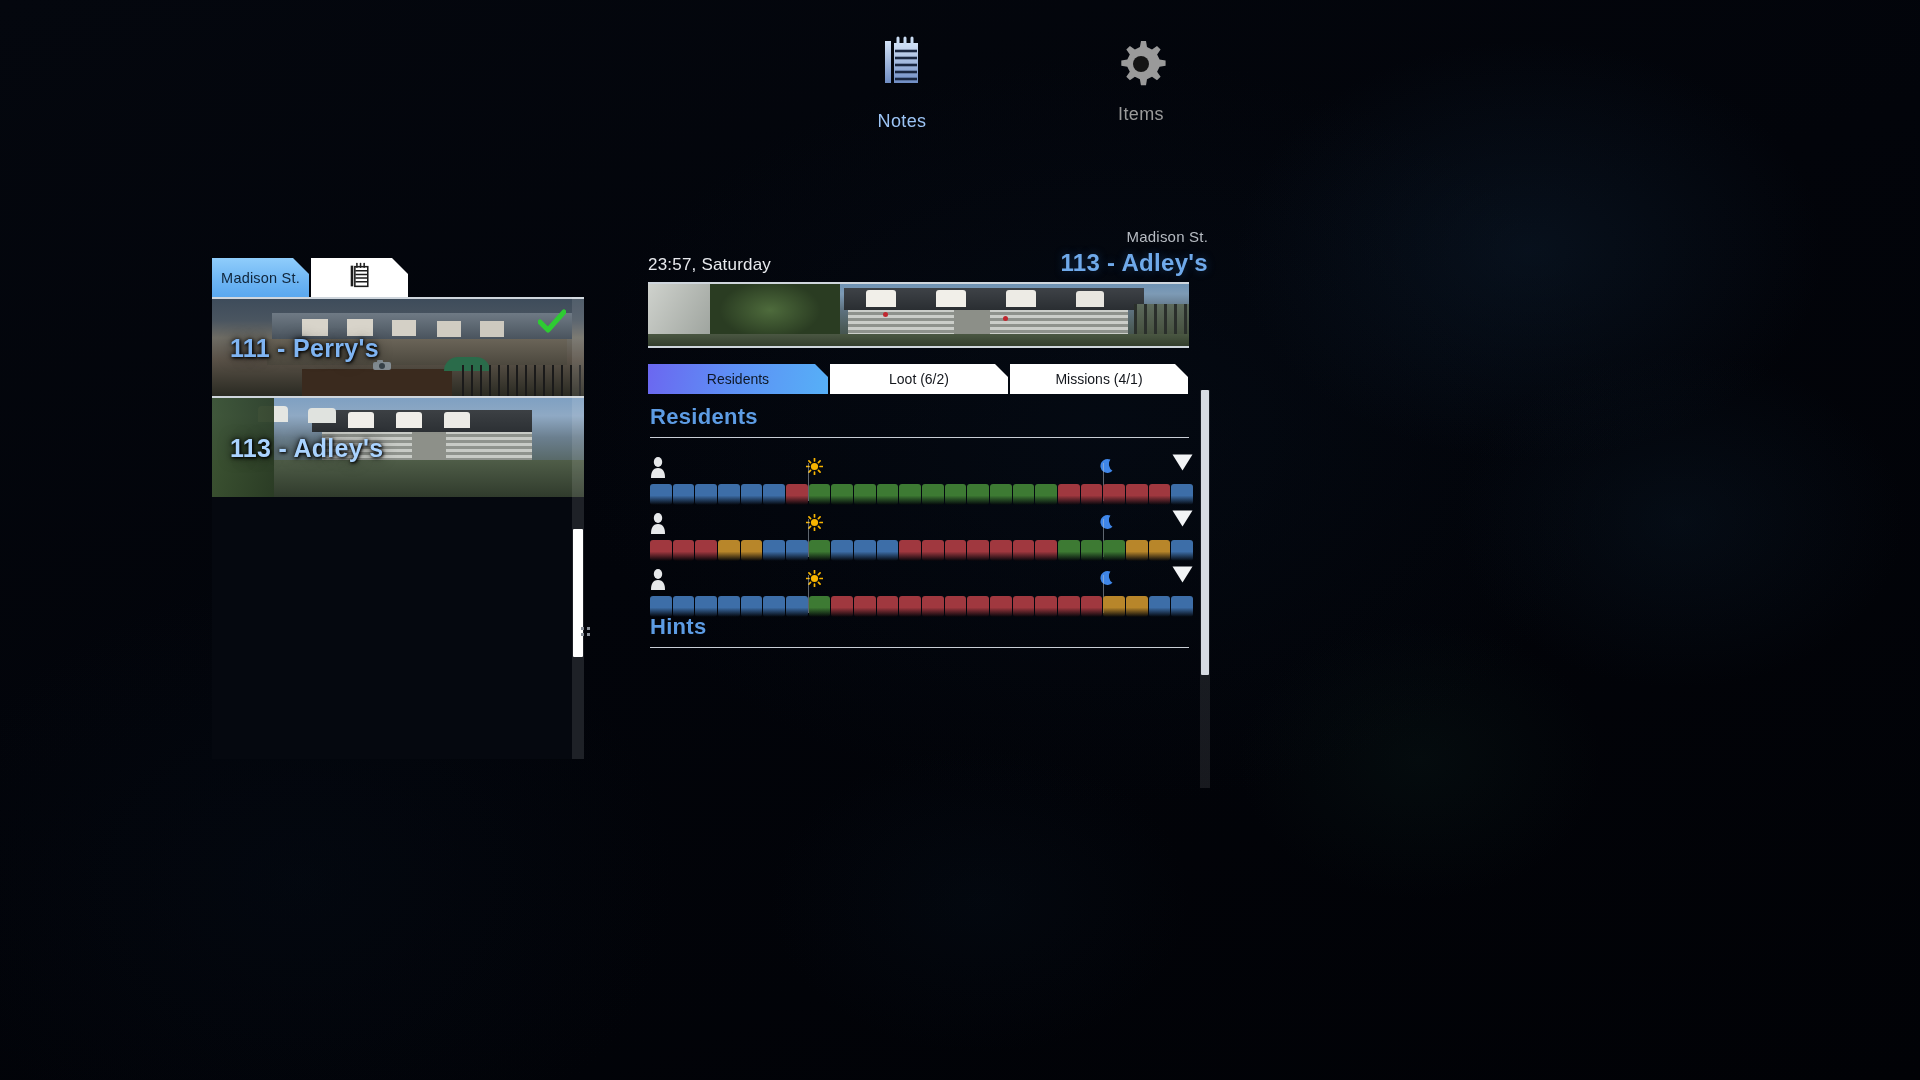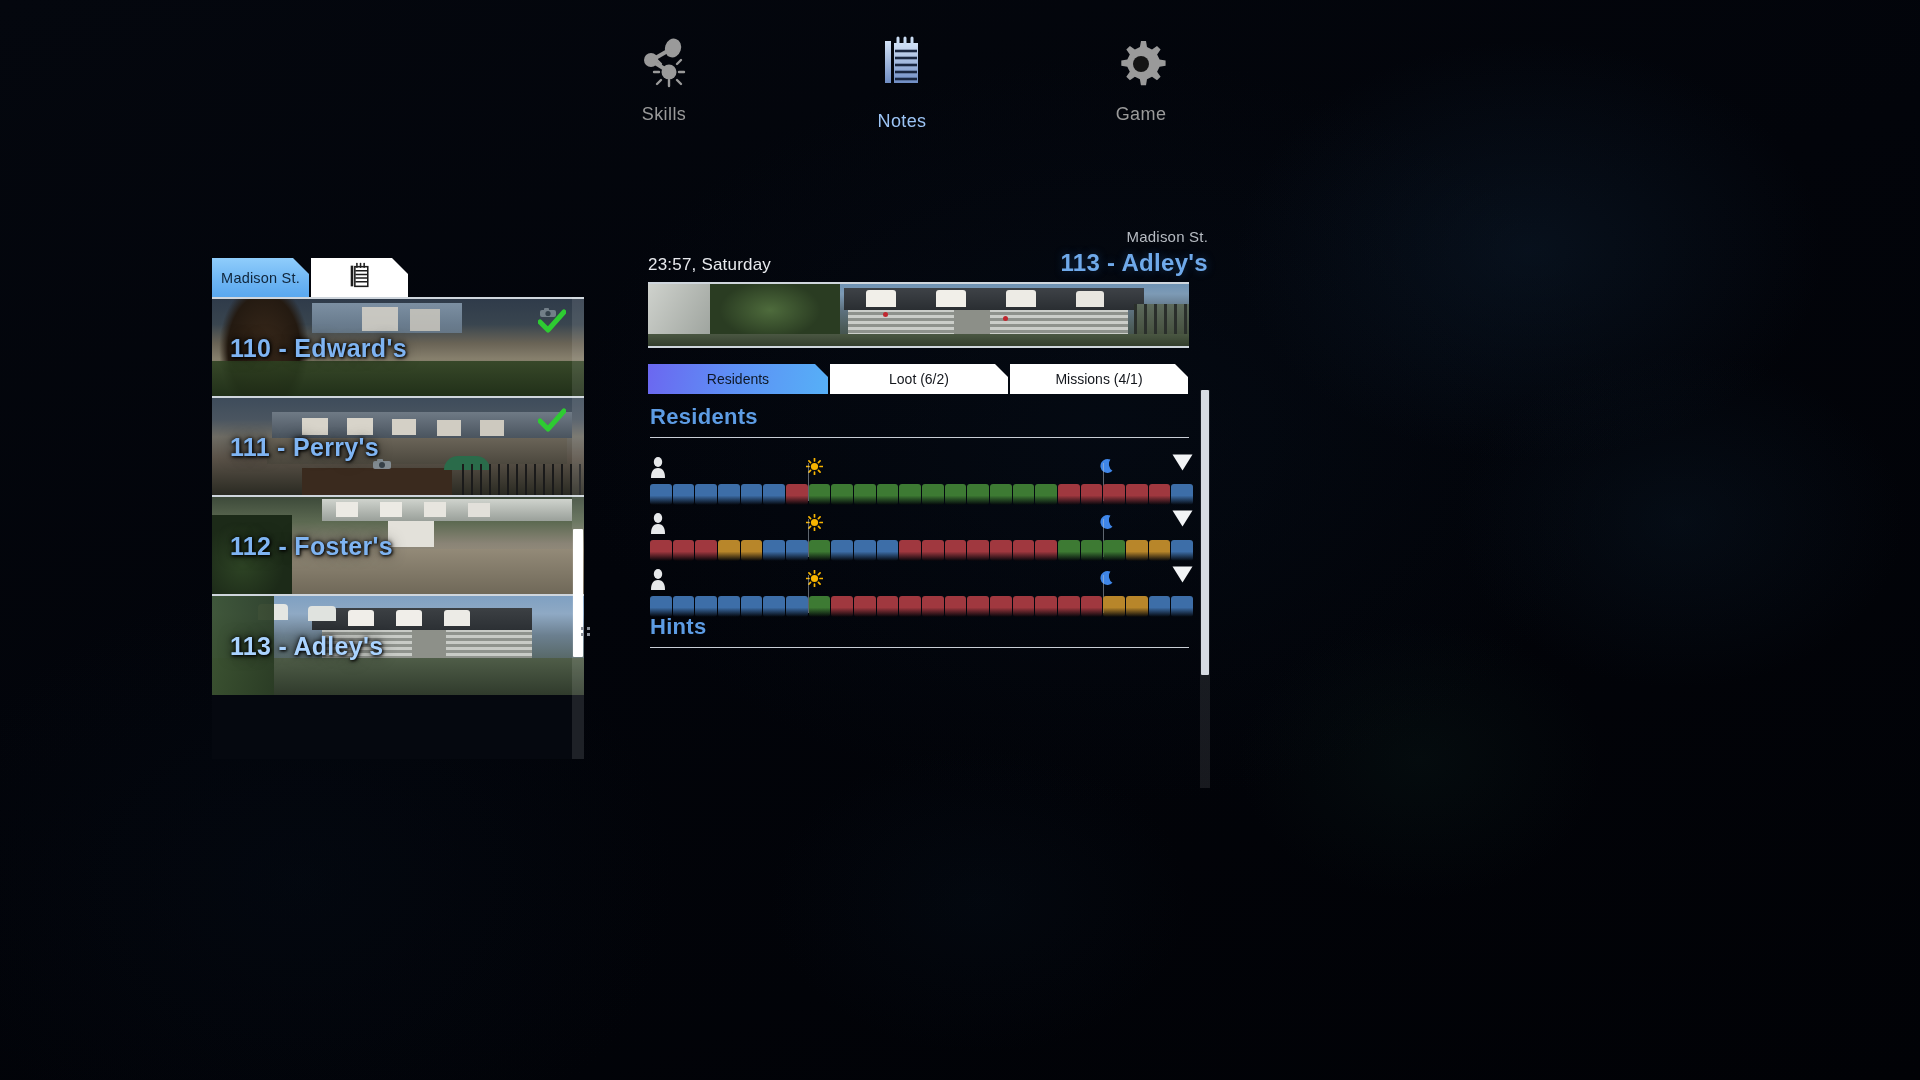--- a/index.html
+++ b/index.html
@@ -312,41 +312,20 @@
   }
 </style>
 </head>
 <body>
 
 <div id="app">
 
   <div class="topnav">
 
 
-    <div class="nav-item" style="left:579px;">
-      <div class="nav-icon">
-        <svg width="54" height="58" viewBox="0 0 54 58">
-          <ellipse cx="36" cy="14" rx="8" ry="9.5" fill="#9a9a9a" transform="rotate(18 36 14)"></ellipse>
-          <circle cx="14" cy="26" r="7" fill="#9a9a9a"></circle>
-          <circle cx="32" cy="38" r="7.5" fill="#9a9a9a"></circle>
-          <line x1="15" y1="26" x2="34" y2="15" stroke="#9a9a9a" stroke-width="4"></line>
-          <line x1="15" y1="27" x2="31" y2="37" stroke="#9a9a9a" stroke-width="4"></line>
-          <g stroke="#9a9a9a" stroke-width="2.4" stroke-linecap="round">
-            <line x1="32" y1="46" x2="32" y2="52"></line>
-            <line x1="22" y1="38" x2="17" y2="38"></line>
-            <line x1="42" y1="38" x2="47" y2="38"></line>
-            <line x1="24" y1="46" x2="20" y2="50"></line>
-            <line x1="40" y1="46" x2="44" y2="50"></line>
-            <line x1="24" y1="30" x2="20" y2="26"></line>
-            <line x1="40" y1="30" x2="44" y2="26"></line>
-          </g>
-        </svg>
-      </div>
-      <div class="nav-label">Skills</div>
-    </div>
 
     <div class="nav-item active" style="left:817px;">
       <div class="nav-icon">
         <svg width="48" height="58" viewBox="0 0 48 58">
           <defs>
             <linearGradient id="npg" x1="0" y1="0" x2="0" y2="1">
               <stop offset="0%" stop-color="#d3e2f6"></stop>
               <stop offset="100%" stop-color="#6f8dc4"></stop>
             </linearGradient>
           </defs>
@@ -369,21 +348,21 @@
       <div class="nav-label">Notes</div>
     </div>
 
     <div class="nav-item" style="left:1056px;">
       <div class="nav-icon">
         <svg width="52" height="58" viewBox="0 0 52 58">
           <path fill="#9a9a9a" d="M26 7 l5 0 1 6 5 2.5 5-3.5 3.6 3.6 -3.5 5 2.5 5 6 1 0 5.1 -6 1 -2.5 5 3.5 5 -3.6 3.6 -5-3.5 -5 2.5 -1 6 -5.1 0 -1-6 -5-2.5 -5 3.5 -3.6-3.6 3.5-5 -2.5-5 -6-1 0-5.1 6-1 2.5-5 -3.5-5 3.6-3.6 5 3.5 5-2.5 z"></path>
           <circle cx="26" cy="30" r="8" fill="#141414"></circle>
         </svg>
       </div>
-      <div class="nav-label">Game</div>
+      <div class="nav-label">Items</div>
     </div>
   </div>
 
   <div class="left-panel">
 
     <div class="tabrow">
       <div class="ltab street">
         <span>Madison St.</span>
       </div>
       <div class="ltab notes">
@@ -402,45 +381,20 @@
                 <path d="M26 5 L26 12"></path>
                 <path d="M33 5 L33 12"></path>
             </g>
           </svg>
         </span>
       </div>
     </div>
 
     <div class="house-list">
 
-      <div class="house-item">
-        <div class="art" style="
-          background:
-            radial-gradient(ellipse 60px 90px at 52px 50px, #3a2a1c 0%, #241a11 60%, rgba(0,0,0,0) 75%),
-            linear-gradient(180deg, #2f3b4a 0%, #39454f 26%, #6a6456 46%, #87806d 62%, #3d4a2c 100%),
-            linear-gradient(90deg, #1d2d1a 0%, #3b3026 16%, #5a2a22 24%, #44607f 34%, #7b8490 58%, #6c7378 80%, #2c3a24 100%);">
-          <div style="position:absolute;left:100px;top:4px;width:150px;height:30px;background:linear-gradient(180deg,#8fa4b8,#6b7f93);opacity:.8;"></div>
-          <div style="position:absolute;left:150px;top:8px;width:36px;height:24px;background:#d7d2c8;opacity:.85;"></div>
-          <div style="position:absolute;left:198px;top:10px;width:30px;height:22px;background:#cfcabf;opacity:.8;"></div>
-          <div style="position:absolute;left:0;top:62px;width:372px;height:37px;background:linear-gradient(180deg,#2f4222,#1d2c16);opacity:.9;"></div>
-        </div>
-        <div class="house-cam" style="left:328px;top:6px;">
-          <svg width="16" height="12" viewBox="0 0 16 12">
-              <rect x="0" y="3" width="16" height="7" rx="2" fill="#7d8a93"></rect>
-              <circle cx="8" cy="6.5" r="2.6" fill="#34424b"></circle>
-              <rect x="4" y="1" width="5" height="3" rx="1" fill="#7d8a93"></rect>
-            </svg>
-        </div>
-        <div class="house-check">
-          <svg width="28" height="26" viewBox="0 0 28 26">
-              <path d="M2 13 L10 21 L26 3" fill="none" stroke="#2ecb32" stroke-width="5" stroke-linecap="round" stroke-linejoin="round"></path>
-            </svg>
-        </div>
-        <div class="house-name">110 - Edward's</div>
-      </div>
 
       <div class="house-item">
         <div class="art" style="
           background:
             linear-gradient(180deg, #3e4c5b 0%, #4a5560 22%, #6e6c64 40%, #5a5248 62%, #2a2a22 100%),
             linear-gradient(90deg, #22301d 0%, #4a2d28 16%, #5e5a52 40%, #6e6a60 70%, #20281c 100%);">
           <div style="position:absolute;left:60px;top:14px;width:300px;height:26px;background:linear-gradient(180deg,#6f7a85,#4a545e);"></div>
           <div style="position:absolute;left:90px;top:20px;width:26px;height:17px;background:#d8d4ca;"></div>
           <div style="position:absolute;left:135px;top:20px;width:26px;height:17px;background:#d8d4ca;"></div>
           <div style="position:absolute;left:180px;top:21px;width:24px;height:16px;background:#d4d0c6;"></div>
@@ -459,36 +413,20 @@
             </svg>
         </div>
         <div class="house-check">
           <svg width="28" height="26" viewBox="0 0 28 26">
               <path d="M2 13 L10 21 L26 3" fill="none" stroke="#2ecb32" stroke-width="5" stroke-linecap="round" stroke-linejoin="round"></path>
             </svg>
         </div>
         <div class="house-name">111 - Perry's</div>
       </div>
 
-      <div class="house-item">
-        <div class="art" style="
-          background:
-            linear-gradient(180deg, #3d4a3a 0%, #5d6a52 26%, #8a8476 48%, #9a917f 66%, #5b5a47 100%),
-            linear-gradient(90deg, #24331f 0%, #3e4a32 22%, #8d8576 52%, #7a7264 78%, #2c3a26 100%);">
-          <div style="position:absolute;left:110px;top:2px;width:250px;height:22px;background:linear-gradient(180deg,#cfd3cd,#9aa09a);"></div>
-          <div style="position:absolute;left:124px;top:5px;width:22px;height:15px;background:#eceae4;"></div>
-          <div style="position:absolute;left:168px;top:5px;width:22px;height:15px;background:#eceae4;"></div>
-          <div style="position:absolute;left:212px;top:5px;width:22px;height:15px;background:#e7e5df;"></div>
-          <div style="position:absolute;left:256px;top:6px;width:22px;height:14px;background:#e2e0da;"></div>
-          <div style="position:absolute;left:176px;top:24px;width:46px;height:26px;background:#e3e1da;"></div>
-          <div style="position:absolute;left:0;top:52px;width:372px;height:47px;background:linear-gradient(180deg,#938a78,#6e6757);"></div>
-          <div style="position:absolute;left:0;top:18px;width:80px;height:81px;background:radial-gradient(ellipse 60px 60px at 30px 50px,#2e4425,#1c2a18 70%);"></div>
-        </div>
-        <div class="house-name">112 - Foster's</div>
-      </div>
 
       <div class="house-item selected">
         <div class="art" style="
           background:
             linear-gradient(180deg, #7fa0c2 0%, #8fa9c4 18%, #6b7f8f 40%, #596a6a 62%, #3f4c44 100%),
             linear-gradient(90deg, #2e4630 0%, #6f8a9e 20%, #97a8b4 48%, #8294a4 72%, #44584c 100%);">
           <div style="position:absolute;left:100px;top:12px;width:220px;height:22px;background:linear-gradient(180deg,#3c4044,#2c3034);"></div>
           <div style="position:absolute;left:136px;top:14px;width:26px;height:16px;background:#f0eee9;border-radius:3px 3px 0 0;"></div>
           <div style="position:absolute;left:184px;top:14px;width:26px;height:16px;background:#f0eee9;border-radius:3px 3px 0 0;"></div>
           <div style="position:absolute;left:232px;top:14px;width:26px;height:16px;background:#ecebe6;border-radius:3px 3px 0 0;"></div>

